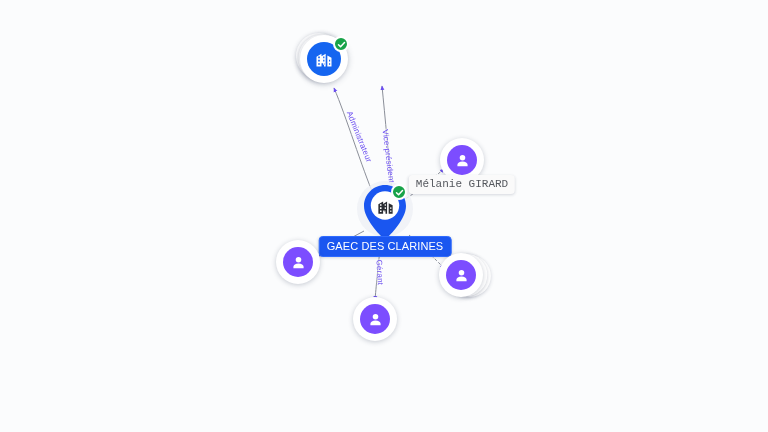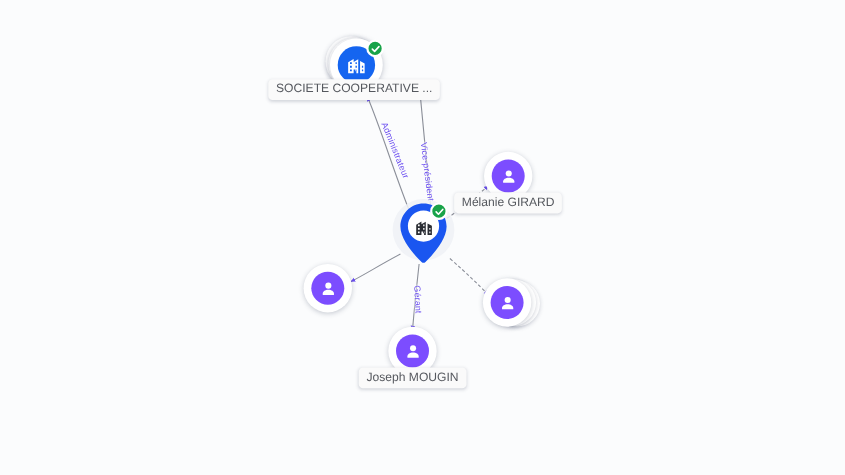--- a/index.html
+++ b/index.html
@@ -143,55 +143,55 @@
           </svg>
         </div>
       </div>
       <div class="badge" style="right:-1px;top:1px;">
         <svg width="9" height="9" viewBox="0 0 24 24" fill="none" stroke="#ffffff" stroke-width="4" stroke-linecap="round" stroke-linejoin="round">
           <path d="M4 12.5 L9.5 18 L20 6.5"></path>
         </svg>
       </div>
     </div>
   </div>
-  <div class="lbl lbl-plain" style="left:322px;top:72px;">SOCIETE COOPERATIVE ...</div>
 
   <div class="node" style="left:385px;top:212px;">
     <div class="pin-wrap">
       <div class="pin-halo"></div>
       <svg class="pin-shape" width="48" height="58" viewBox="0 0 48 58" aria-hidden="true">
         <path d="M24 2 C12.4 2 3 11.4 3 23 c0 13.5 16.2 29.3 19.2 32.1 a2.6 2.6 0 0 0 3.6 0 C28.8 52.3 45 36.5 45 23 45 11.4 35.6 2 24 2 z" fill="#1a56f0"></path>
         <circle cx="24" cy="22.5" r="14.2" fill="#ffffff"></circle>
       </svg>
       <div class="pin-inner-icon" style="left:12px;top:11px;width:24px;height:24px;">
         <svg width="19" height="19" viewBox="0 0 24 24" fill="#2a2d33" aria-hidden="true">
           <path d="M3 21V9.2l6-3.6v3.1l5-3V21h-2v-4h-3v4H3zm2-2h2v-2H5v2zm0-4h2v-2H5v2zm0-4h2V9H5v2zm6 8h1.5v-2H11v2zm0-4h1.5v-2H11v2zm0-4h1.5V9H11v2zM16 21V7.8l5 2.6V21h-5zm2-2h1.4v-2H18v2zm0-4h1.4v-2H18v2z"></path>
         </svg>
       </div>
       <div class="badge" style="right:2px;top:1px;">
         <svg width="9" height="9" viewBox="0 0 24 24" fill="none" stroke="#ffffff" stroke-width="4" stroke-linecap="round" stroke-linejoin="round">
           <path d="M4 12.5 L9.5 18 L20 6.5"></path>
         </svg>
       </div>
     </div>
   </div>
+  <div class="lbl lbl-primary" style="left:385px;top:236px;">GAEC DES CLARINES</div>
 
   <div class="node" style="left:462px;top:160px;">
     <div class="person-wrap">
       <div class="person-main">
         <div class="person-disc">
           <svg width="17" height="17" viewBox="0 0 24 24" fill="#ffffff" aria-hidden="true">
             <circle cx="12" cy="8" r="3.9"></circle>
             <path d="M12 13.4c-4.1 0-7.2 2.2-7.2 4.6V20h14.4v-2c0-2.4-3.1-4.6-7.2-4.6z"></path>
           </svg>
         </div>
       </div>
     </div>
   </div>
-  <div class="lbl lbl-plain" style="left:462px;top:175px;">Mélanie GIRARD</div>
+  <div class="lbl lbl-plain" style="left:462px;top:175px;font-family:Liberation Mono, monospace;">Mélanie GIRARD</div>
 
   <div class="node" style="left:298px;top:262px;">
     <div class="person-wrap">
       <div class="person-main">
         <div class="person-disc">
           <svg width="17" height="17" viewBox="0 0 24 24" fill="#ffffff" aria-hidden="true">
             <circle cx="12" cy="8" r="3.9"></circle>
             <path d="M12 13.4c-4.1 0-7.2 2.2-7.2 4.6V20h14.4v-2c0-2.4-3.1-4.6-7.2-4.6z"></path>
           </svg>
         </div>
@@ -219,15 +219,14 @@
       <div class="person-main">
         <div class="person-disc">
           <svg width="17" height="17" viewBox="0 0 24 24" fill="#ffffff" aria-hidden="true">
             <circle cx="12" cy="8" r="3.9"></circle>
             <path d="M12 13.4c-4.1 0-7.2 2.2-7.2 4.6V20h14.4v-2c0-2.4-3.1-4.6-7.2-4.6z"></path>
           </svg>
         </div>
       </div>
     </div>
   </div>
-  <div class="lbl lbl-plain" style="left:375px;top:334px;">Joseph MOUGIN</div>
 
 </div>
 
 </body></html>

